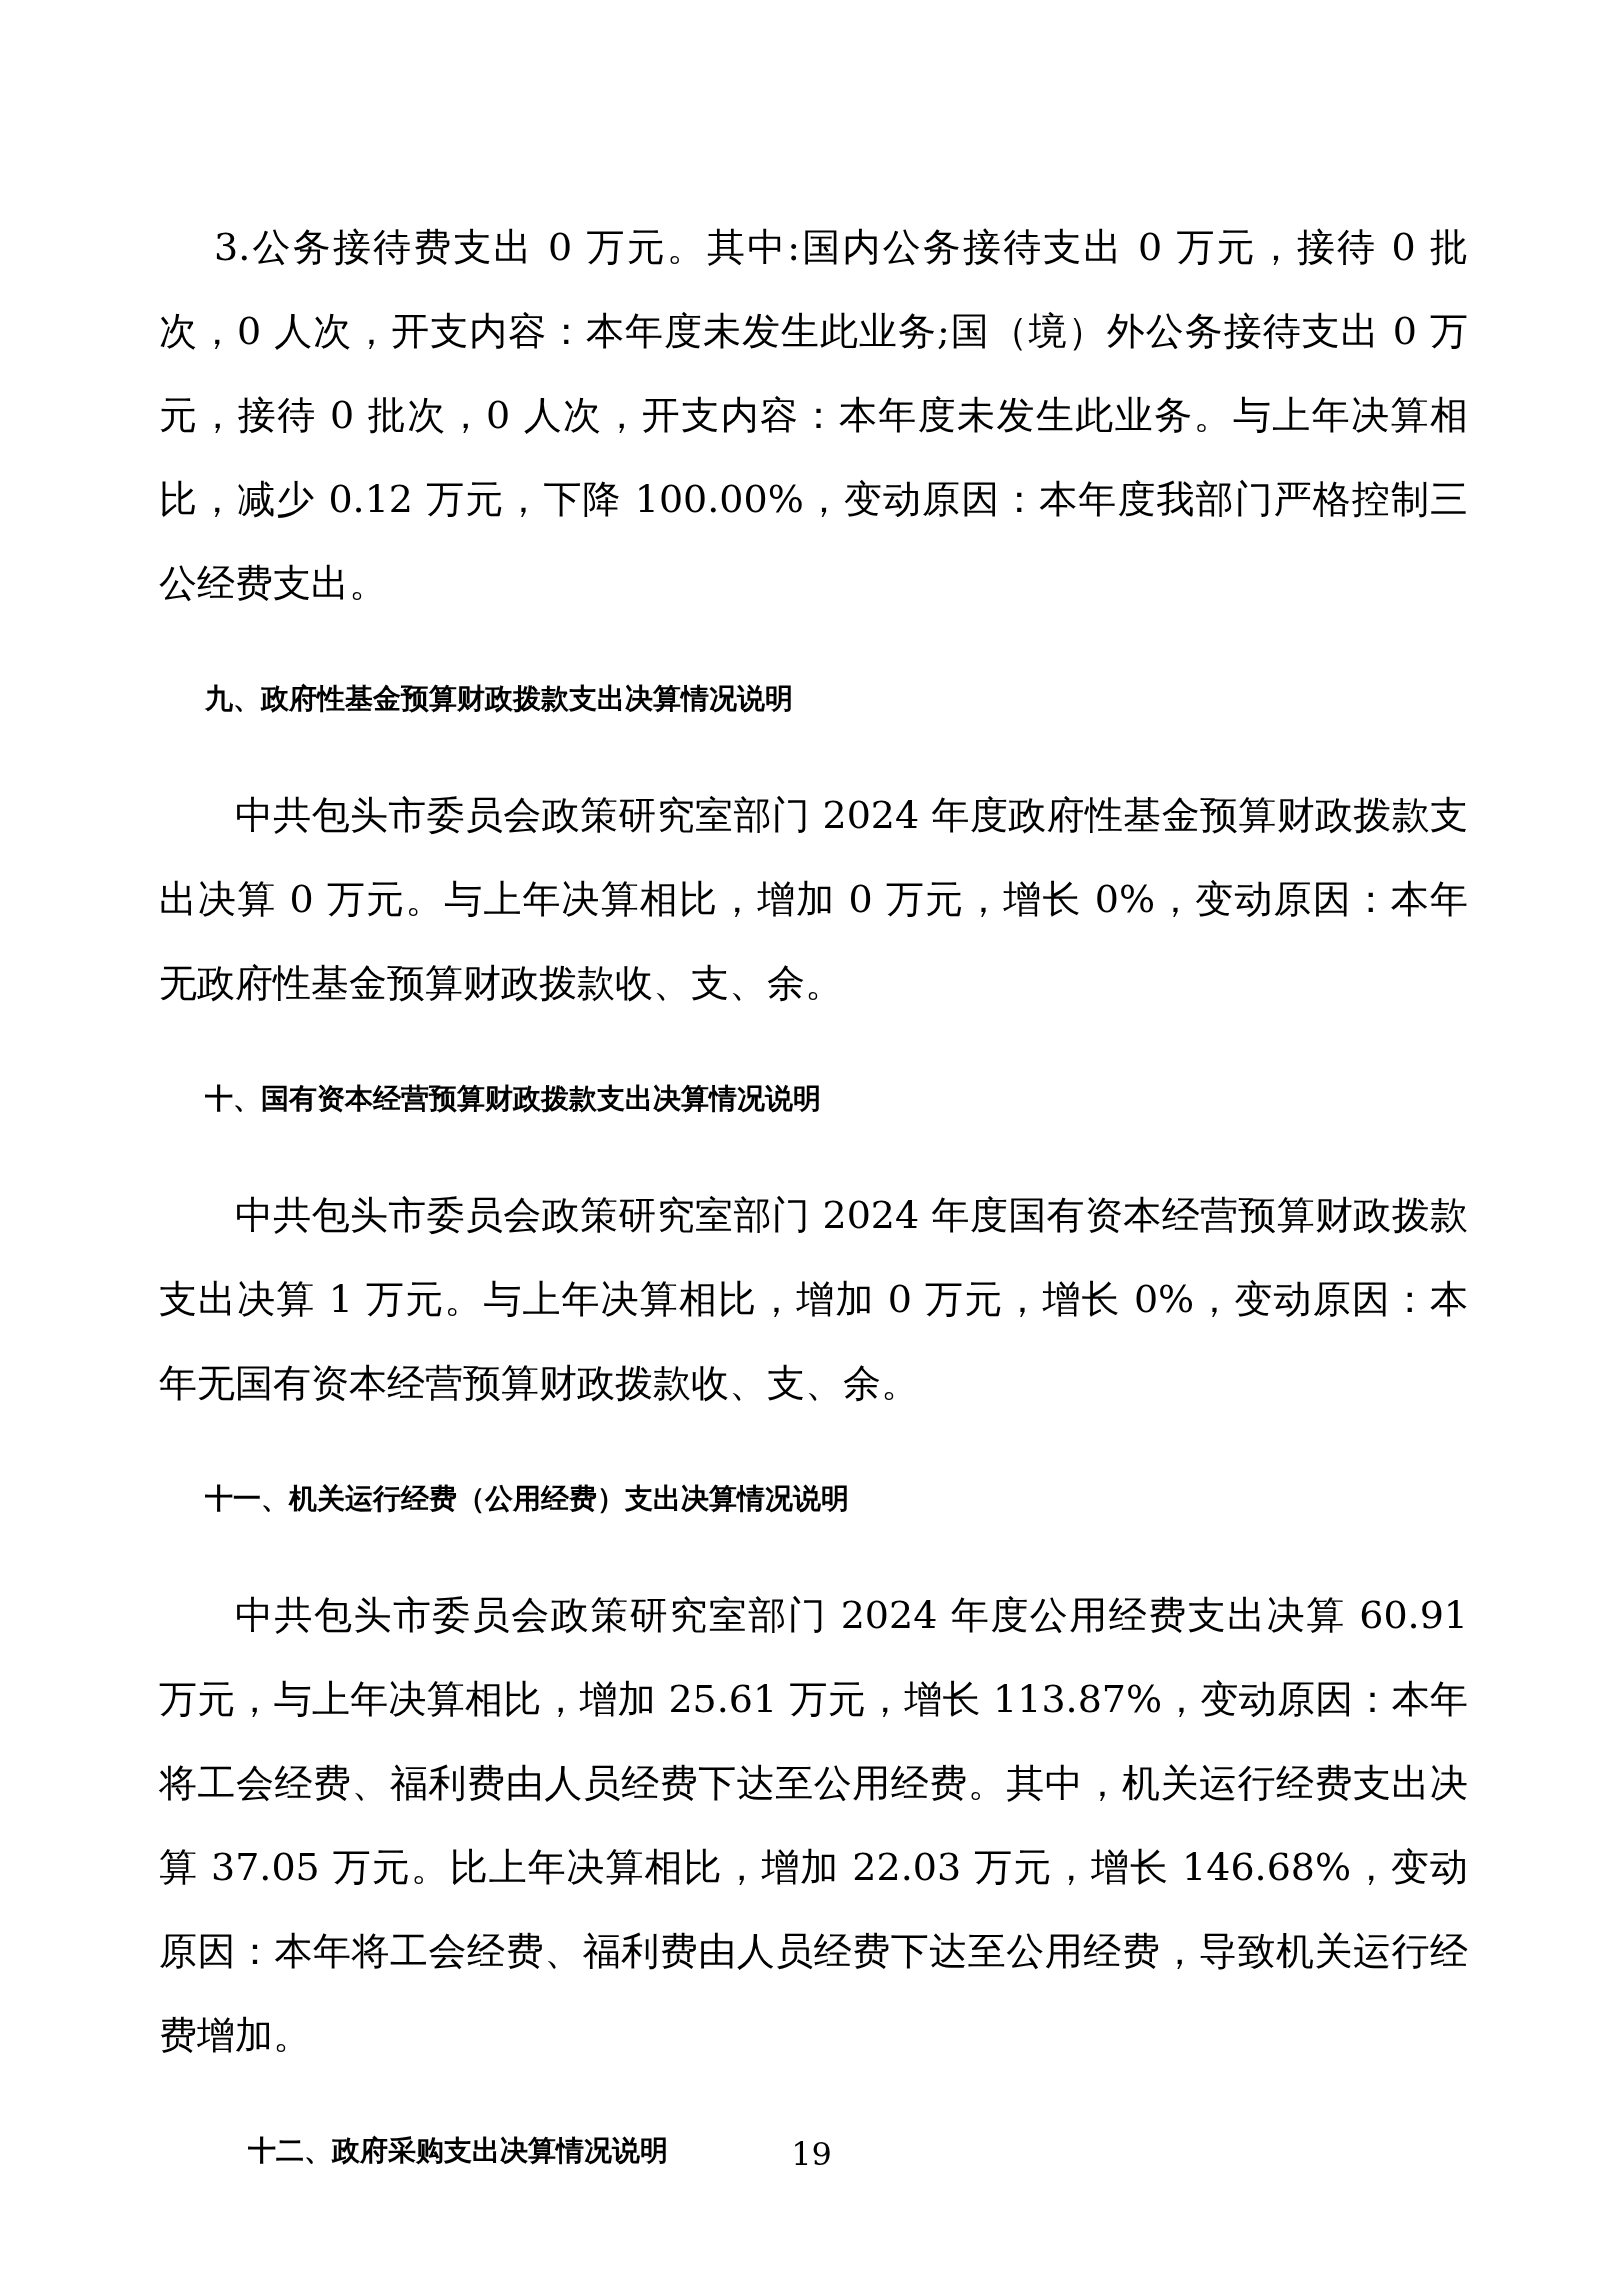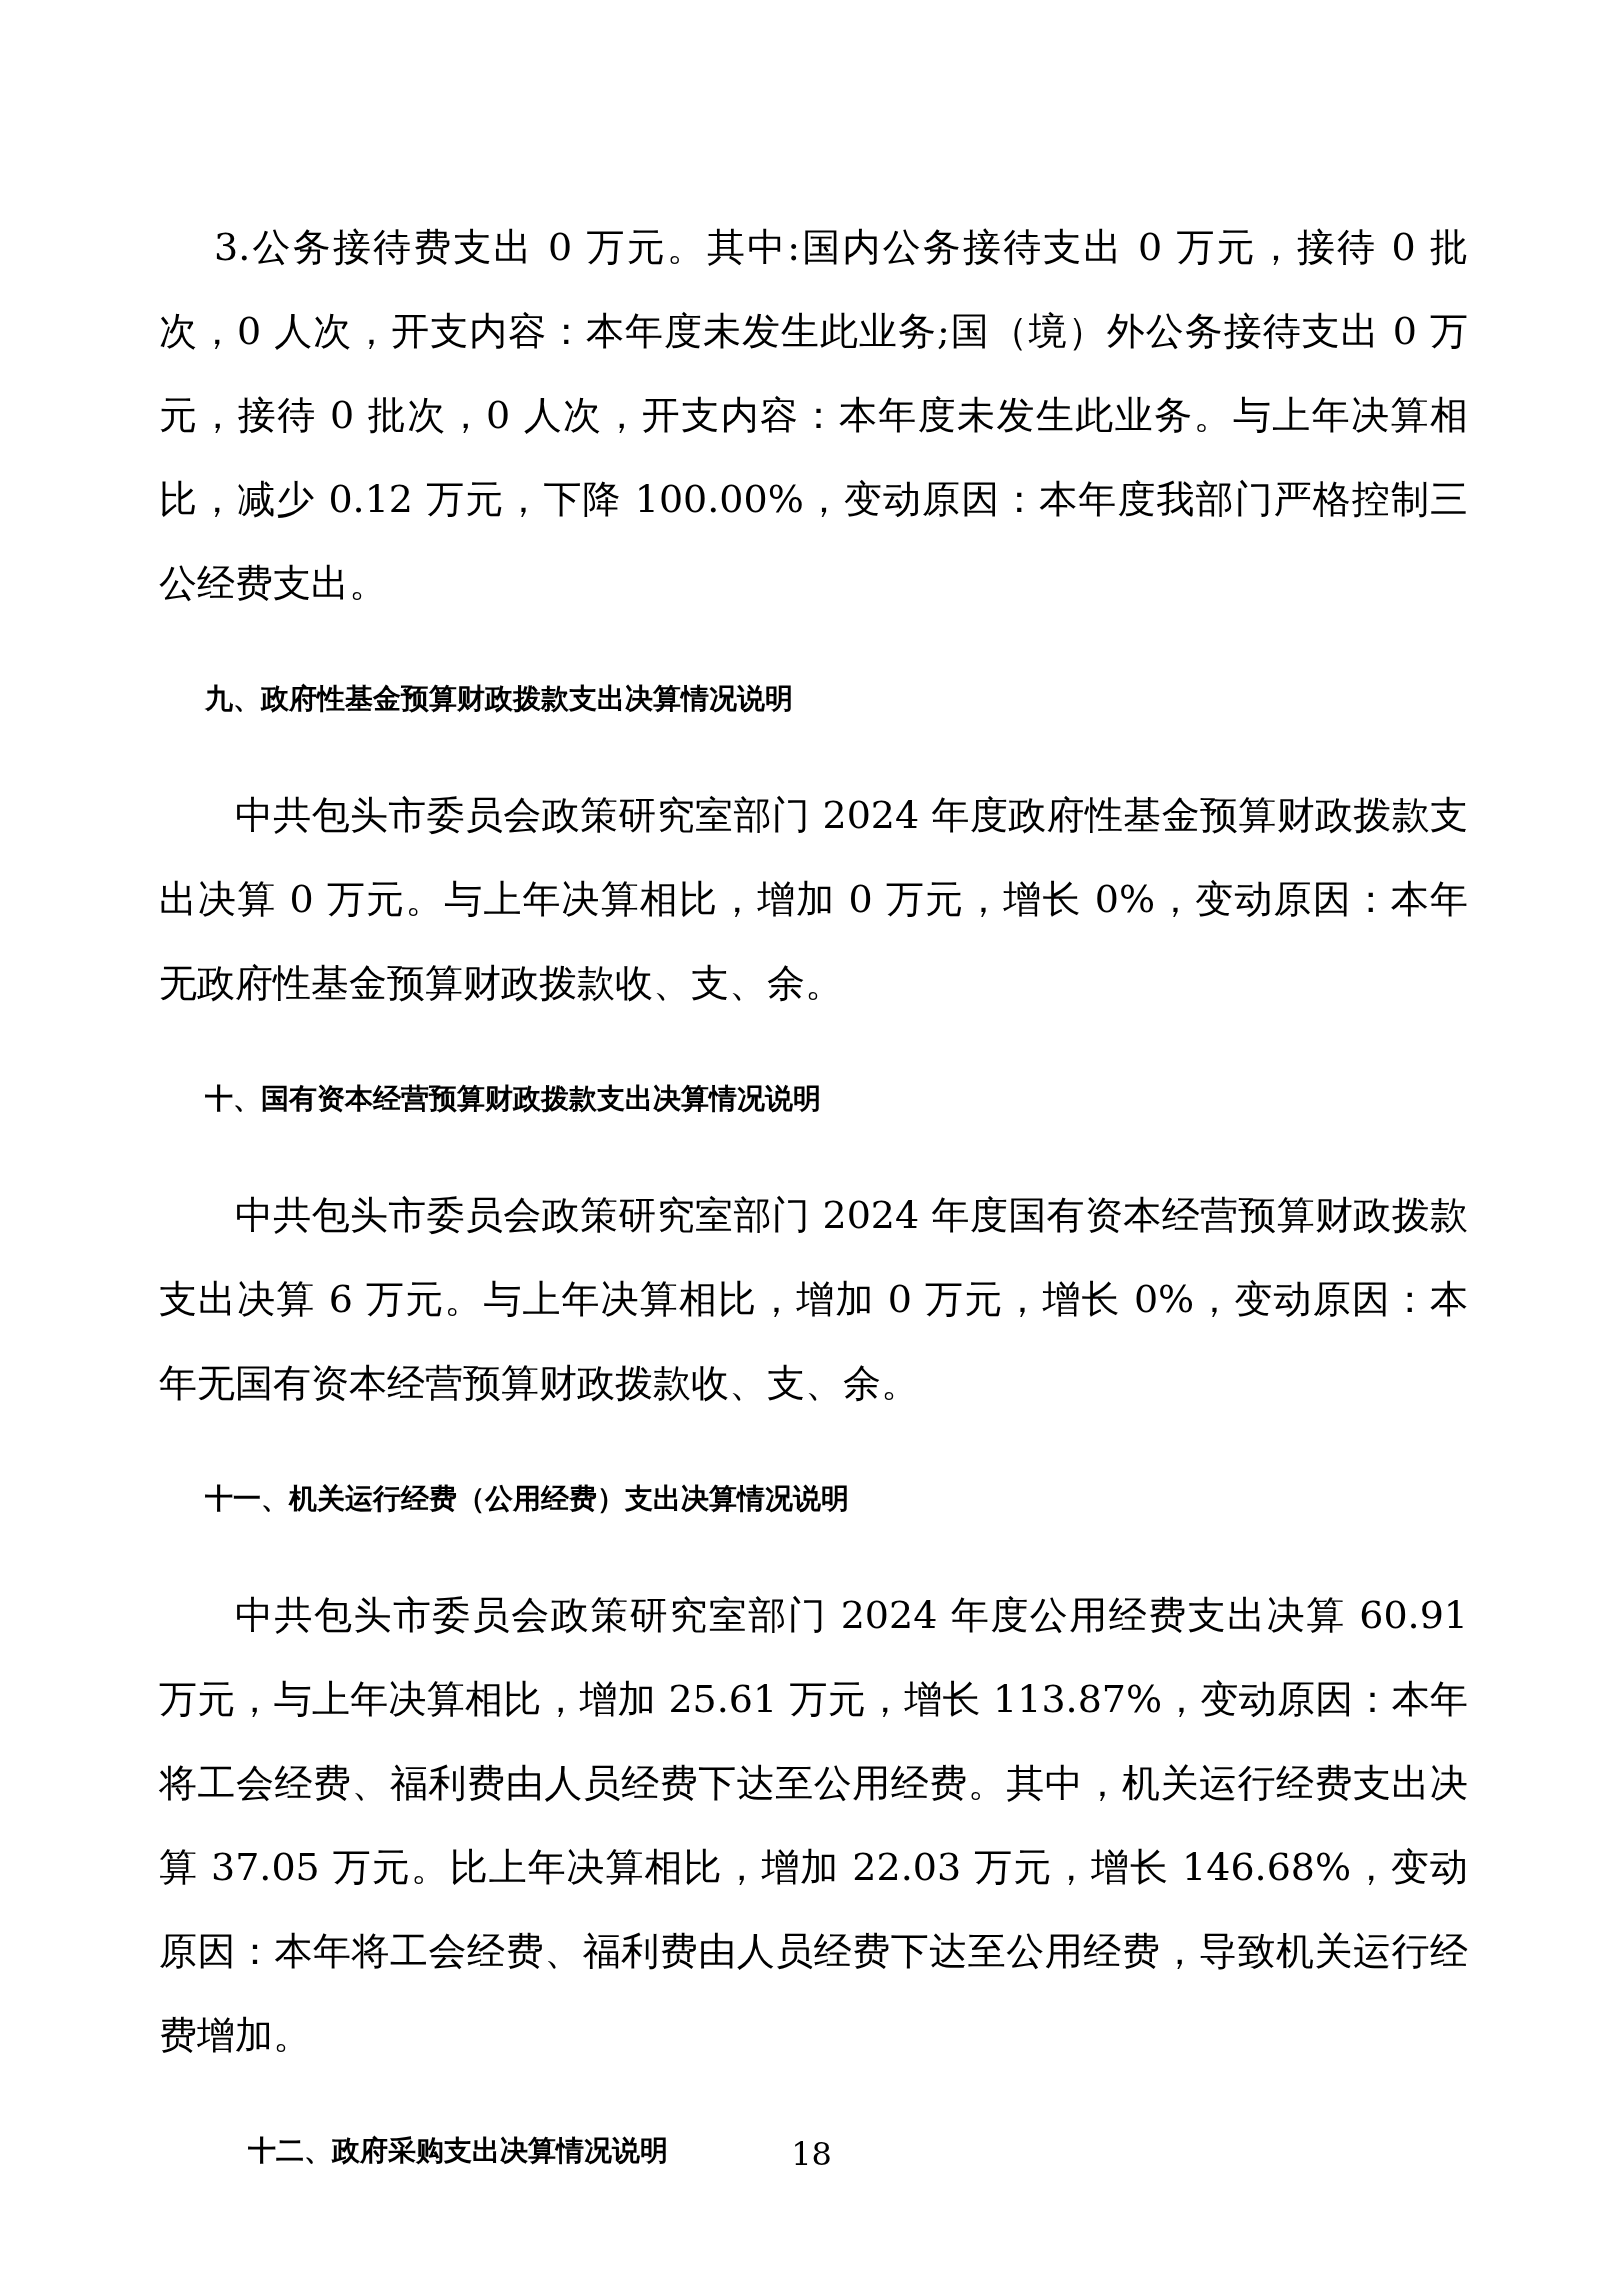--- a/index.html
+++ b/index.html
@@ -57,24 +57,24 @@
 <div class="page">
 
   <p class="body-para indent-num">3.公务接待费支出 0 万元。其中:国内公务接待支出 0 万元，接待 0 批次，0 人次，开支内容：本年度未发生此业务;国（境）外公务接待支出 0 万元，接待 0 批次，0 人次，开支内容：本年度未发生此业务。与上年决算相比，减少 0.12 万元，下降 100.00%，变动原因：本年度我部门严格控制三公经费支出。</p>
 
   <h2 class="heading">九、政府性基金预算财政拨款支出决算情况说明</h2>
 
   <p class="body-para">中共包头市委员会政策研究室部门 2024 年度政府性基金预算财政拨款支出决算 0 万元。与上年决算相比，增加 0 万元，增长 0%，变动原因：本年无政府性基金预算财政拨款收、支、余。</p>
 
   <h2 class="heading">十、国有资本经营预算财政拨款支出决算情况说明</h2>
 
-  <p class="body-para">中共包头市委员会政策研究室部门 2024 年度国有资本经营预算财政拨款支出决算 6 万元。与上年决算相比，增加 0 万元，增长 0%，变动原因：本年无国有资本经营预算财政拨款收、支、余。</p>
+  <p class="body-para">中共包头市委员会政策研究室部门 2024 年度国有资本经营预算财政拨款支出决算 1 万元。与上年决算相比，增加 0 万元，增长 0%，变动原因：本年无国有资本经营预算财政拨款收、支、余。</p>
 
   <h2 class="heading">十一、机关运行经费（公用经费）支出决算情况说明</h2>
 
   <p class="body-para">中共包头市委员会政策研究室部门 2024 年度公用经费支出决算 60.91 万元，与上年决算相比，增加 25.61 万元，增长 113.87%，变动原因：本年将工会经费、福利费由人员经费下达至公用经费。其中，机关运行经费支出决算 37.05 万元。比上年决算相比，增加 22.03 万元，增长 146.68%，变动原因：本年将工会经费、福利费由人员经费下达至公用经费，导致机关运行经费增加。</p>
 
   <h2 class="heading indent-lg">十二、政府采购支出决算情况说明</h2>
 
-  <div class="page-footer">18</div>
+  <div class="page-footer">19</div>
 
 </div>
 
 
 </body></html>

